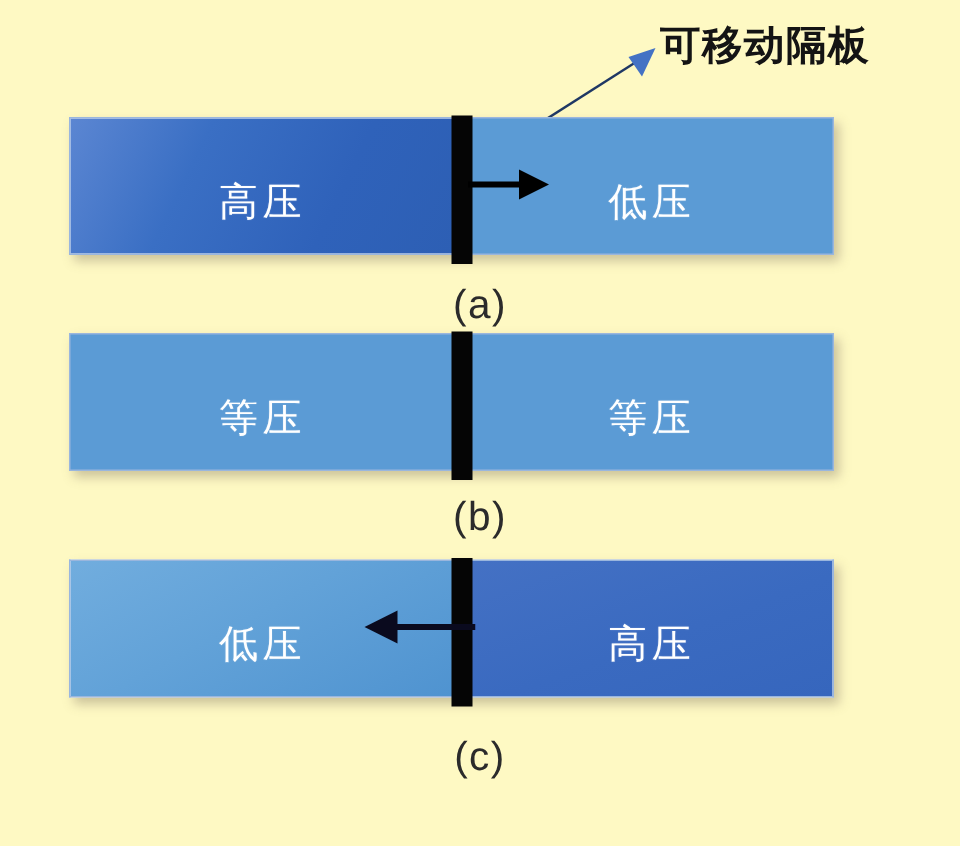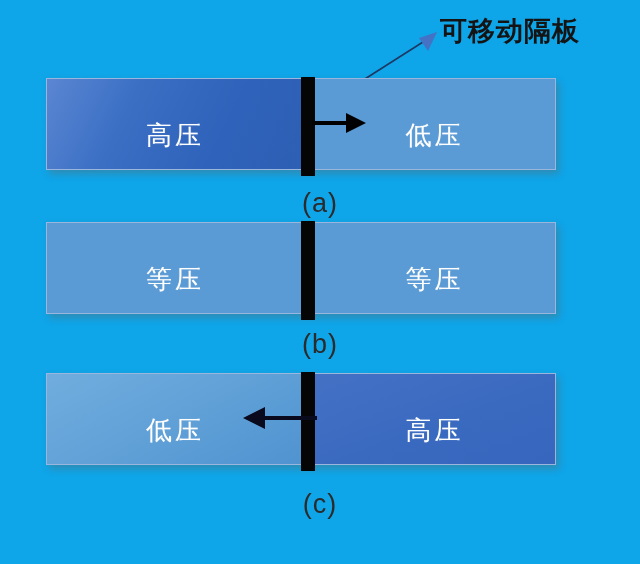--- a/index.html
+++ b/index.html
@@ -14,21 +14,21 @@
     overflow: hidden;
     font-family: "Liberation Sans", "DejaVu Sans", sans-serif;
   }
 
   #stage {
     position: absolute;
     left: 0;
     top: 0;
     width: 640px;
     height: 564px;
-    background: #0ea5e9;
+    background: #fef9c3;
   }
 
   
   .callout-label {
     position: absolute;
     left: 440px;
     top: 17px;
     font-size: 27px;
     font-weight: 700;
     color: #141414;

